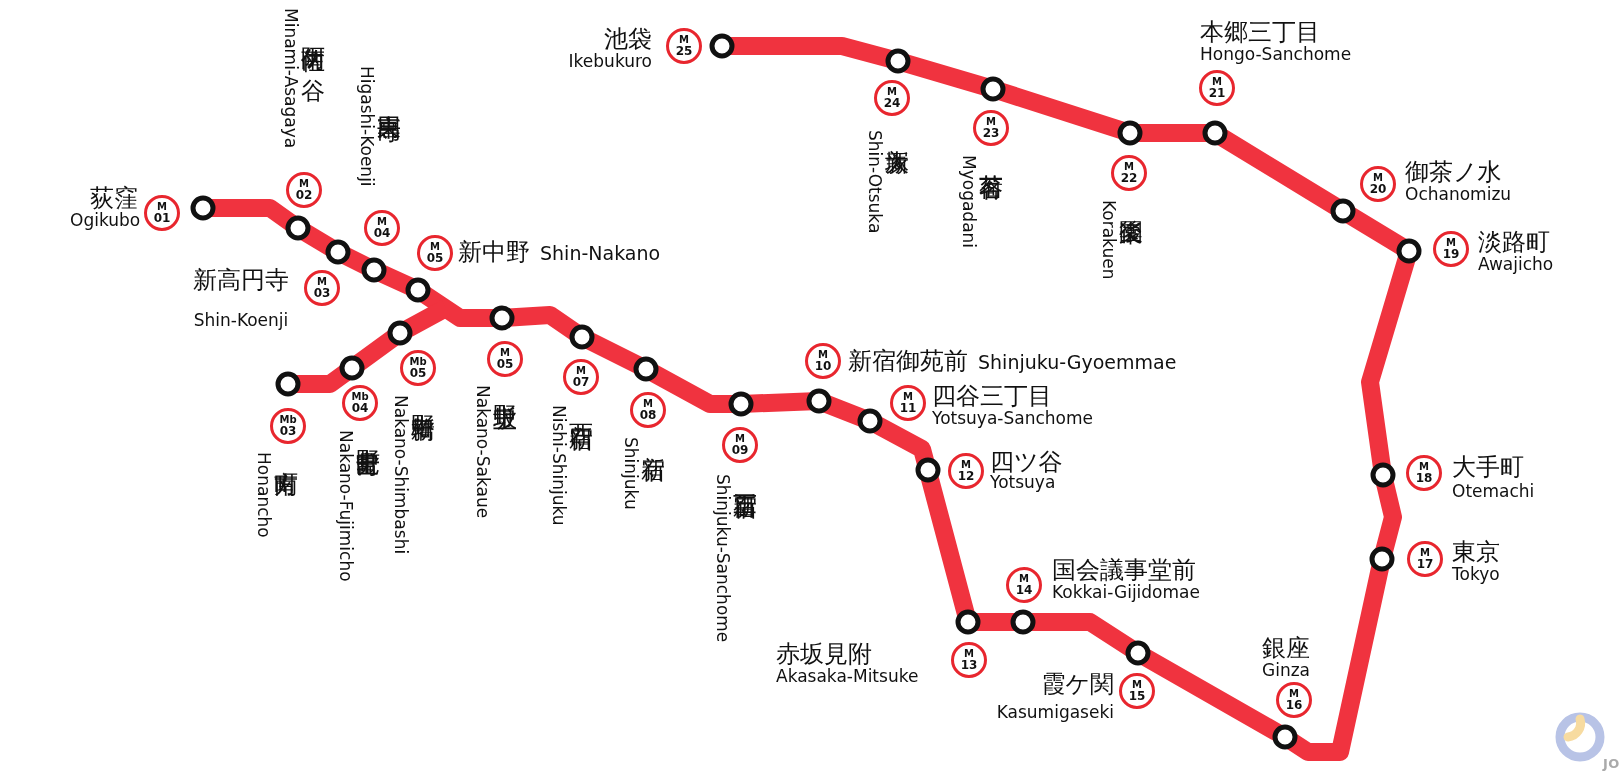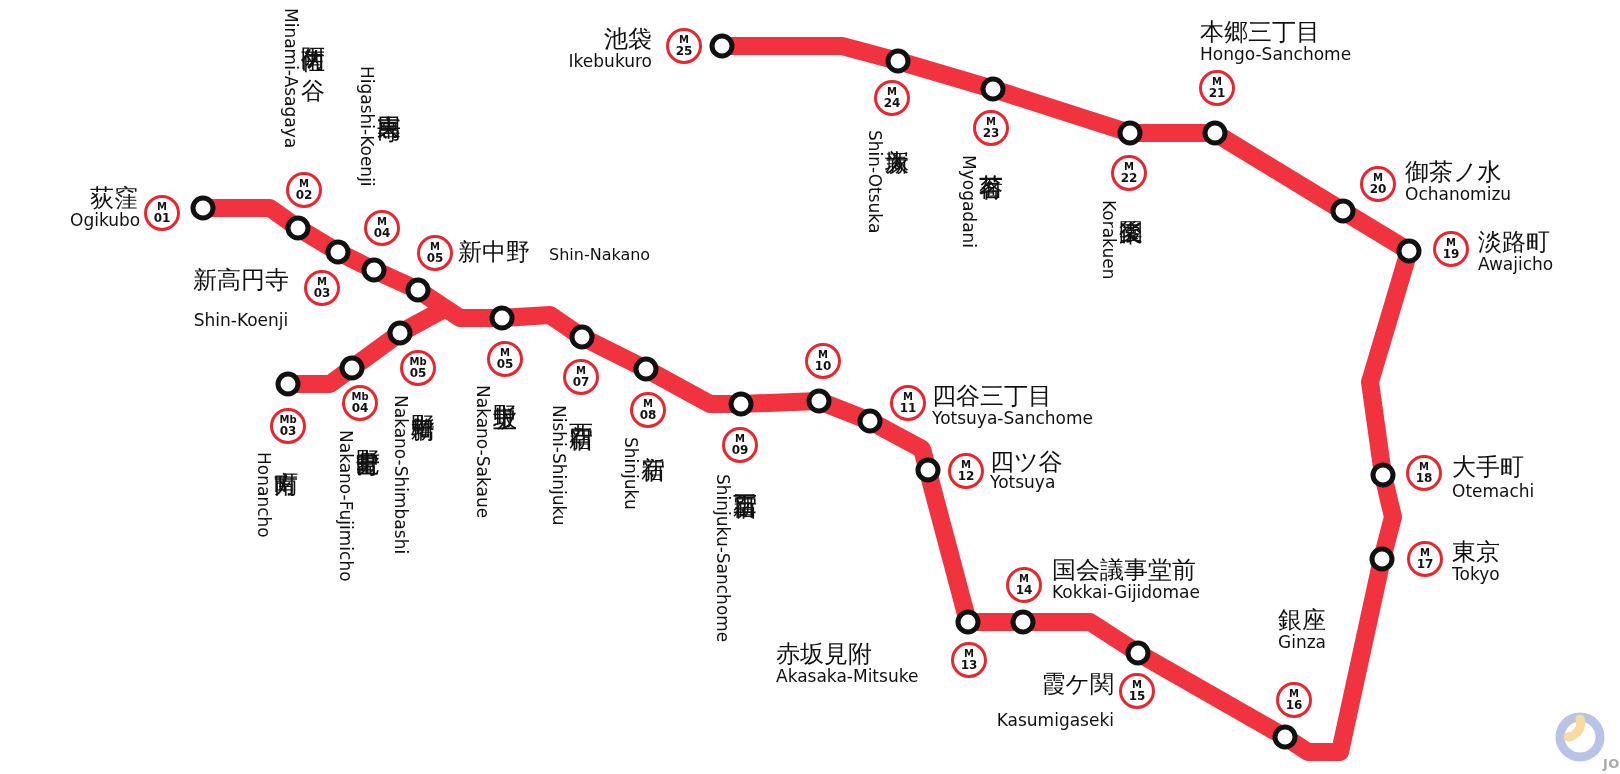--- a/index.html
+++ b/index.html
@@ -2,21 +2,21 @@
 <html><head>
 <meta charset="utf-8">
 <style>
   html, body { margin: 0; padding: 0; background: #ffffff; }
   body { width: 1620px; height: 774px; position: relative; overflow: hidden;
          font-family: "DejaVu Sans", "Liberation Sans", sans-serif; color: #111; }
   #map { position: absolute; left: 0; top: 0; width: 1620px; height: 774px; }
   .lbl { position: absolute; white-space: nowrap; line-height: 1; }
   .ja { font-size: 24px; }
   .en { font-size: 17px; }
-  .inline-en { font-size: 16px; margin-left: 19px; }
+  .inline-en { font-size: 19px; margin-left: 10px; }
   .vert { writing-mode: vertical-rl; text-orientation: upright; font-size: 24px; letter-spacing: 1px; }
   .vert-en { writing-mode: vertical-rl; font-size: 17px; }
   .badge { position: absolute; width: 36px; height: 36px; border-radius: 50%;
            border: 3px solid #e8262e; background: #fff; box-sizing: border-box;
            display: flex; flex-direction: column; align-items: center; justify-content: center;
            font-family: "DejaVu Sans", sans-serif; font-weight: bold; color: #111; }
   .badge .l { font-size: 10px; line-height: 10px; }
   .badge .n { font-size: 12px; line-height: 12px; }
   .logo { position: absolute; left: 1548px; top: 700px; width: 60px; height: 70px; }
   .logo-text { position: absolute; left: 1603px; top: 756px; font-size: 13px; color: #aaa; font-weight: bold; letter-spacing: 0.5px; }
@@ -177,41 +177,44 @@
     <div class="ja">荻窪</div>
     <div class="en" style="margin-top:2px;margin-left:-10px">Ogikubo</div>
   </div>
   <div class="lbl" style="left:184px;top:268px;text-align:center;width:114px">
     <div class="ja">新高円寺</div>
     <div class="en" style="margin-top:20px">Shin-Koenji</div>
   </div>
   <div class="lbl" style="left:458px;top:240px">
     <span class="ja">新中野</span><span class="inline-en">Shin-Nakano</span>
   </div>
+  <div class="lbl" style="left:848px;top:349px">
+    <span class="ja">新宿御苑前</span><span class="inline-en">Shinjuku-Gyoemmae</span>
+  </div>
   <div class="lbl" style="left:932px;top:384px">
     <div class="ja">四谷三丁目</div>
     <div class="en" style="margin-top:2px">Yotsuya-Sanchome</div>
   </div>
   <div class="lbl" style="left:990px;top:450px">
     <div class="ja">四ツ谷</div>
     <div class="en" style="margin-top:0">Yotsuya</div>
   </div>
   <div class="lbl" style="left:776px;top:642px;text-align:left;width:170px">
     <div class="ja">赤坂見附</div>
     <div class="en" style="margin-top:2px">Akasaka-Mitsuke</div>
   </div>
   <div class="lbl" style="left:1052px;top:558px">
     <div class="ja">国会議事堂前</div>
     <div class="en" style="margin-top:2px">Kokkai-Gijidomae</div>
   </div>
   <div class="lbl" style="left:976px;top:672px;text-align:right;width:138px">
     <div class="ja">霞ケ関</div>
-    <div class="en" style="margin-top:16px">Kasumigaseki</div>
-  </div>
-  <div class="lbl" style="left:1262px;top:608px;text-align:right;width:64px">
+    <div class="en" style="margin-top:8px">Kasumigaseki</div>
+  </div>
+  <div class="lbl" style="left:1262px;top:636px;text-align:left;width:64px">
     <div class="ja">銀座</div>
     <div class="en" style="margin-top:2px">Ginza</div>
   </div>
   <div class="lbl" style="left:1452px;top:540px">
     <div class="ja">東京</div>
     <div class="en" style="margin-top:2px">Tokyo</div>
   </div>
   <div class="lbl" style="left:1452px;top:455px">
     <div class="ja">大手町</div>
     <div class="en" style="margin-top:4px">Otemachi</div>

